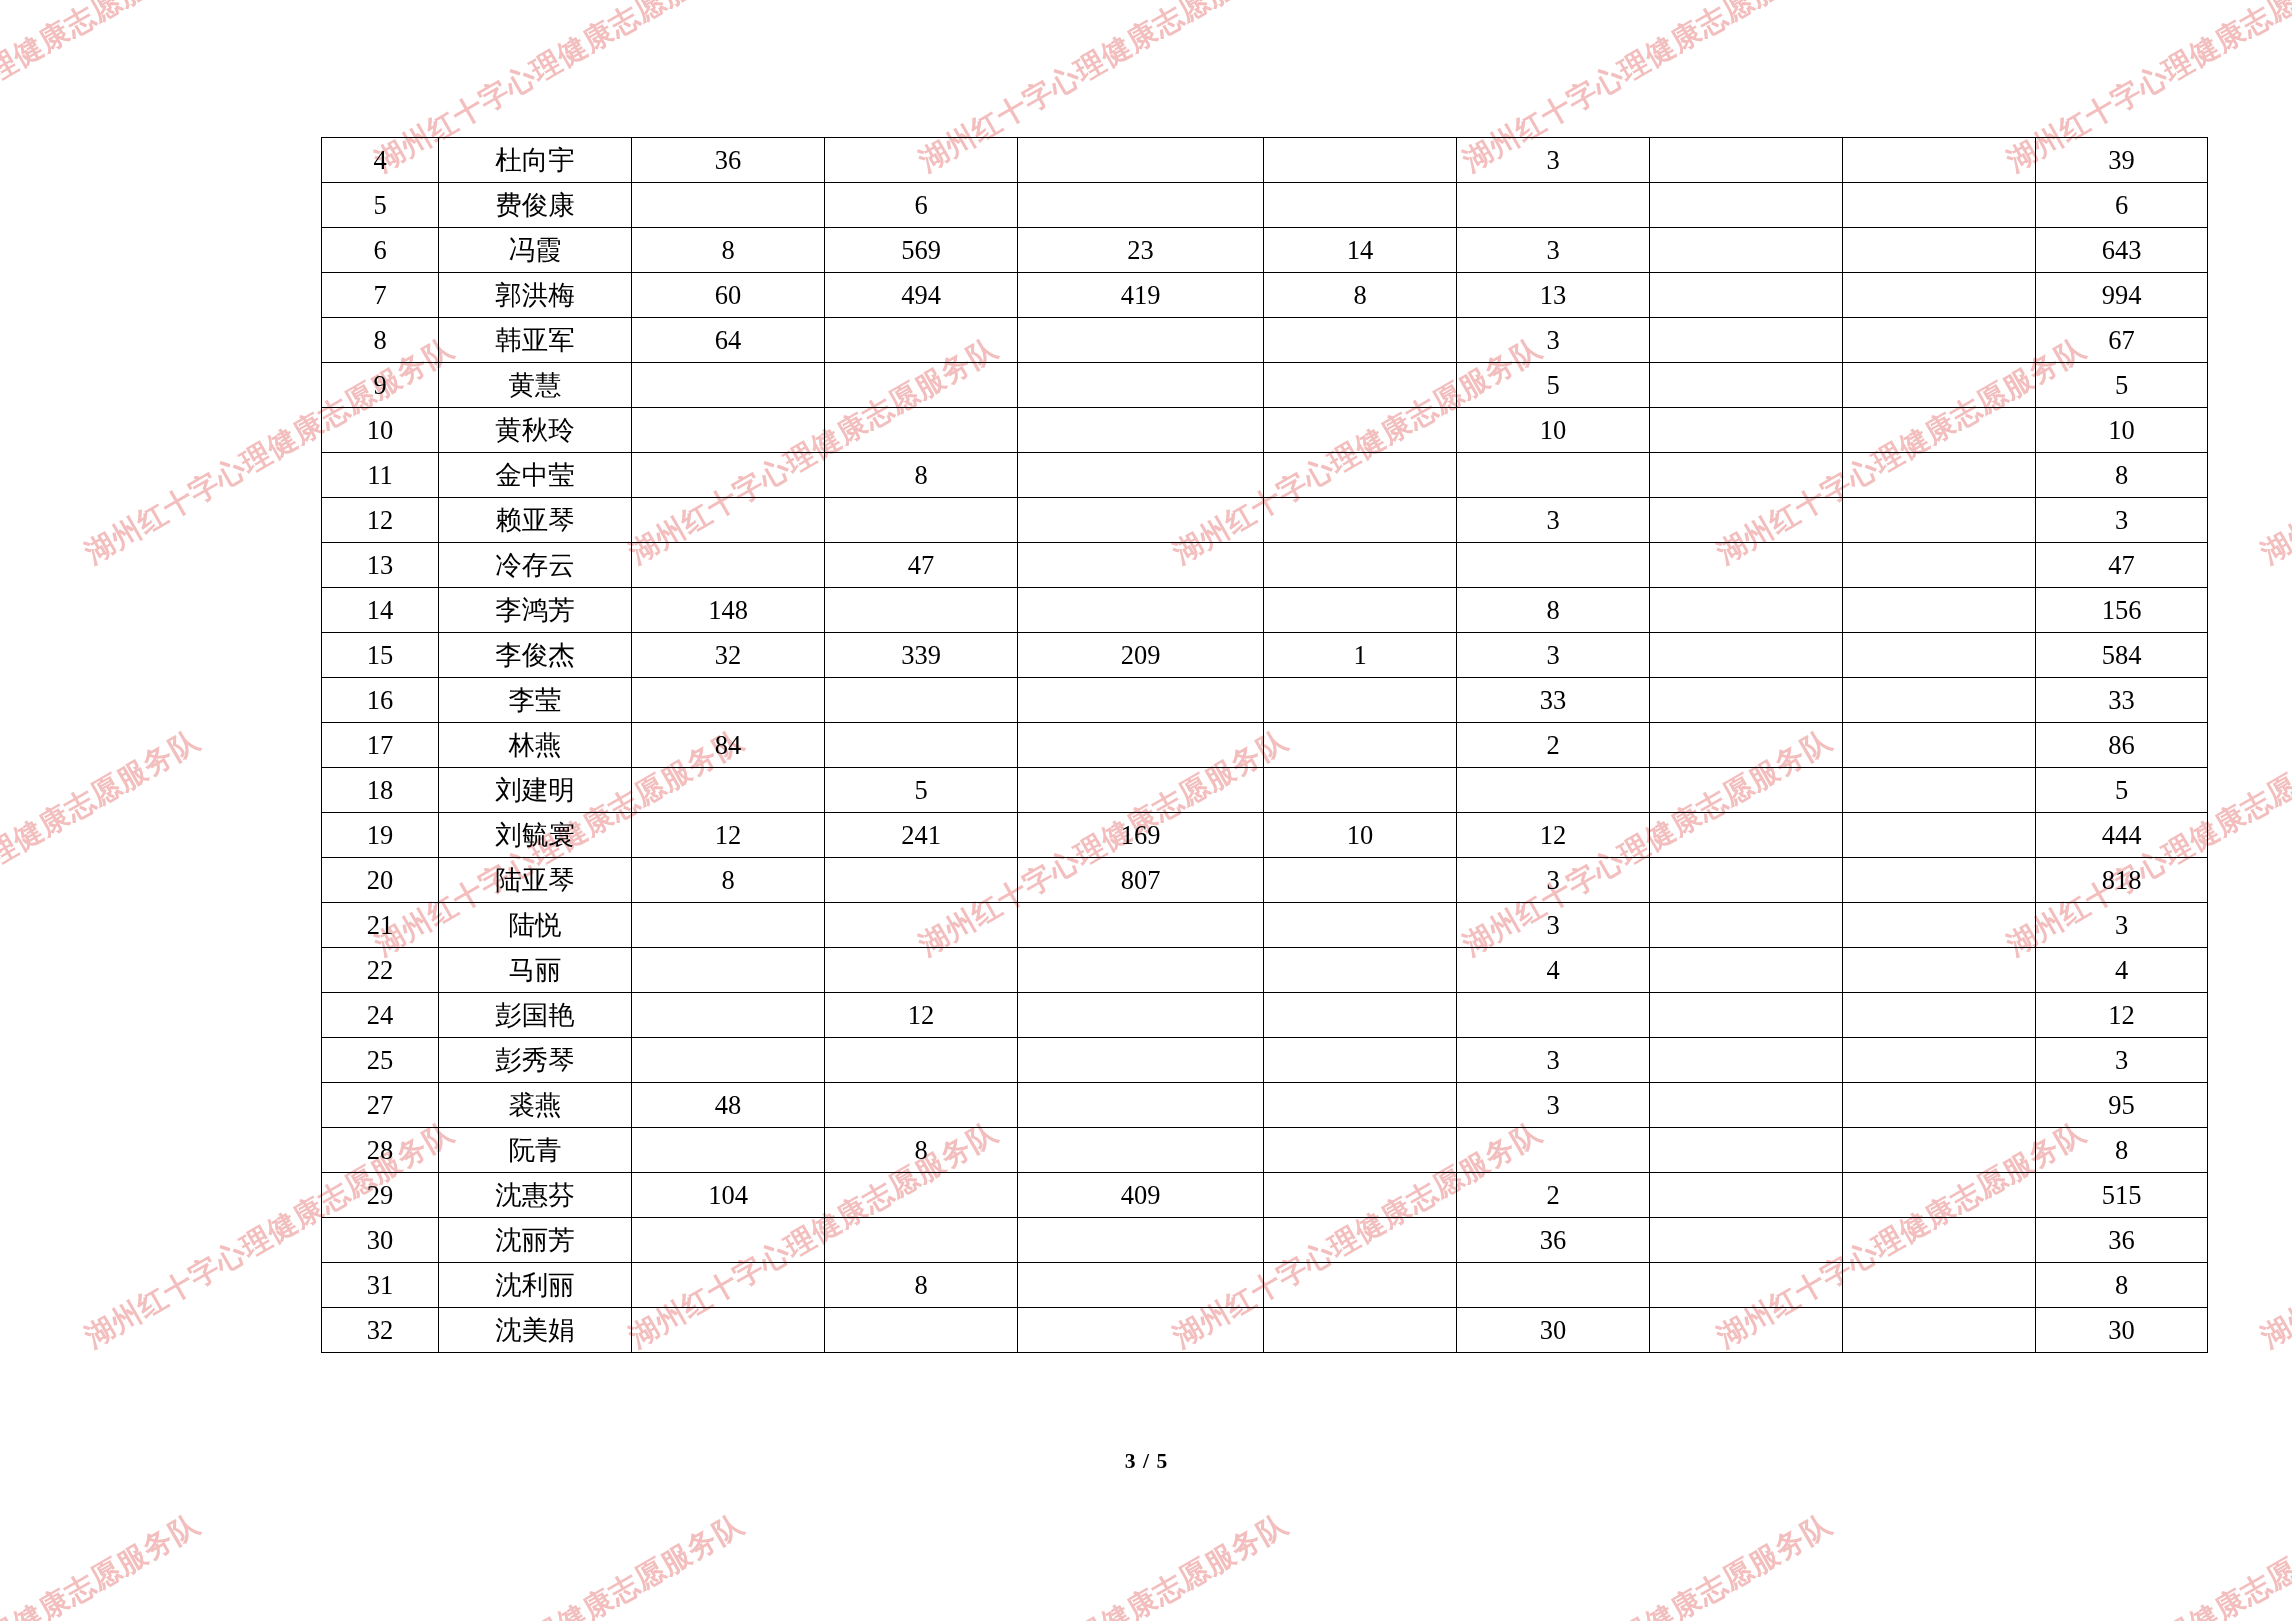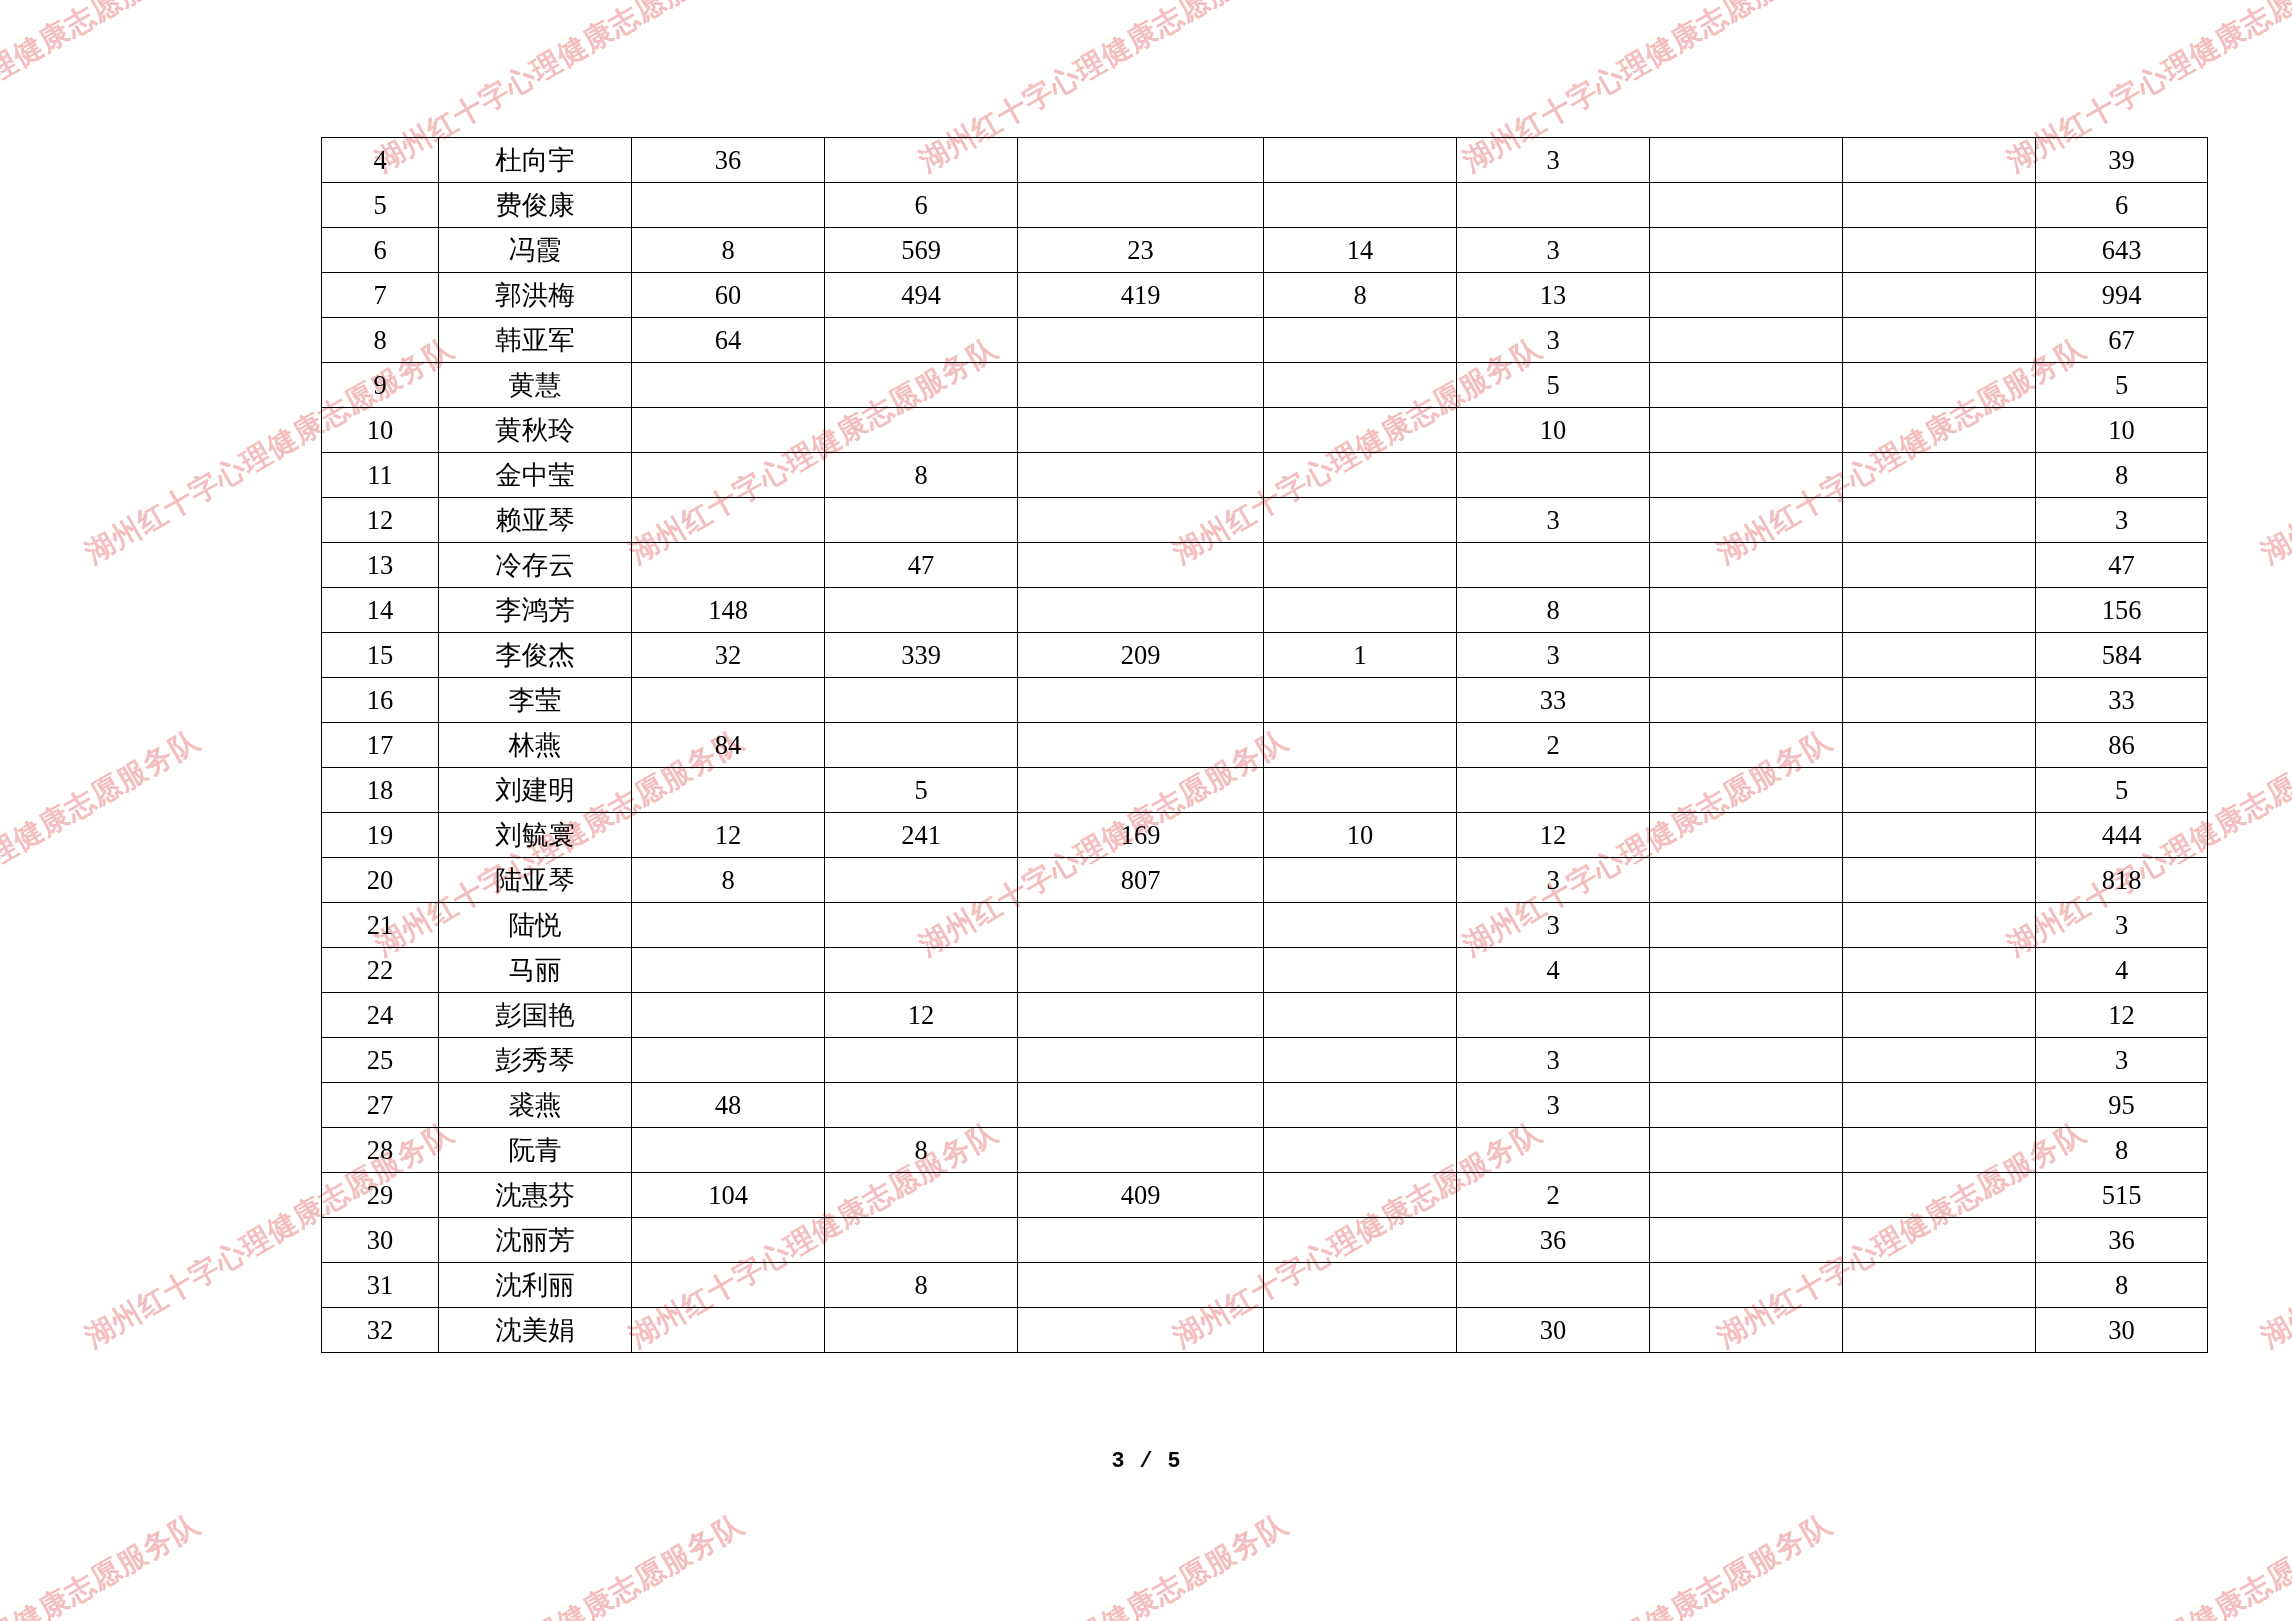--- a/index.html
+++ b/index.html
@@ -78,21 +78,21 @@
   td.c-total { width: 171px; }
 
   #page-number {
     position: absolute;
     left: 0;
     right: 0;
     top: 1449px;
     text-align: center;
     font-size: 21.6px;
     font-weight: bold;
-    font-family: Liberation Mono, monospace;
+    font-family: Liberation Serif, serif;
     color: #000000;
     letter-spacing: 1px;
   }
 </style>
 </head>
 <body>
 
 <div id="watermark-layer">
     <div class="wm" style="color: rgb(240, 169, 169); left: -176px; top: 147px;">湖州红十字心理健康志愿服务队</div>
     <div class="wm" style="color: rgb(240, 169, 169); left: 368px; top: 147px;">湖州红十字心理健康志愿服务队</div>

